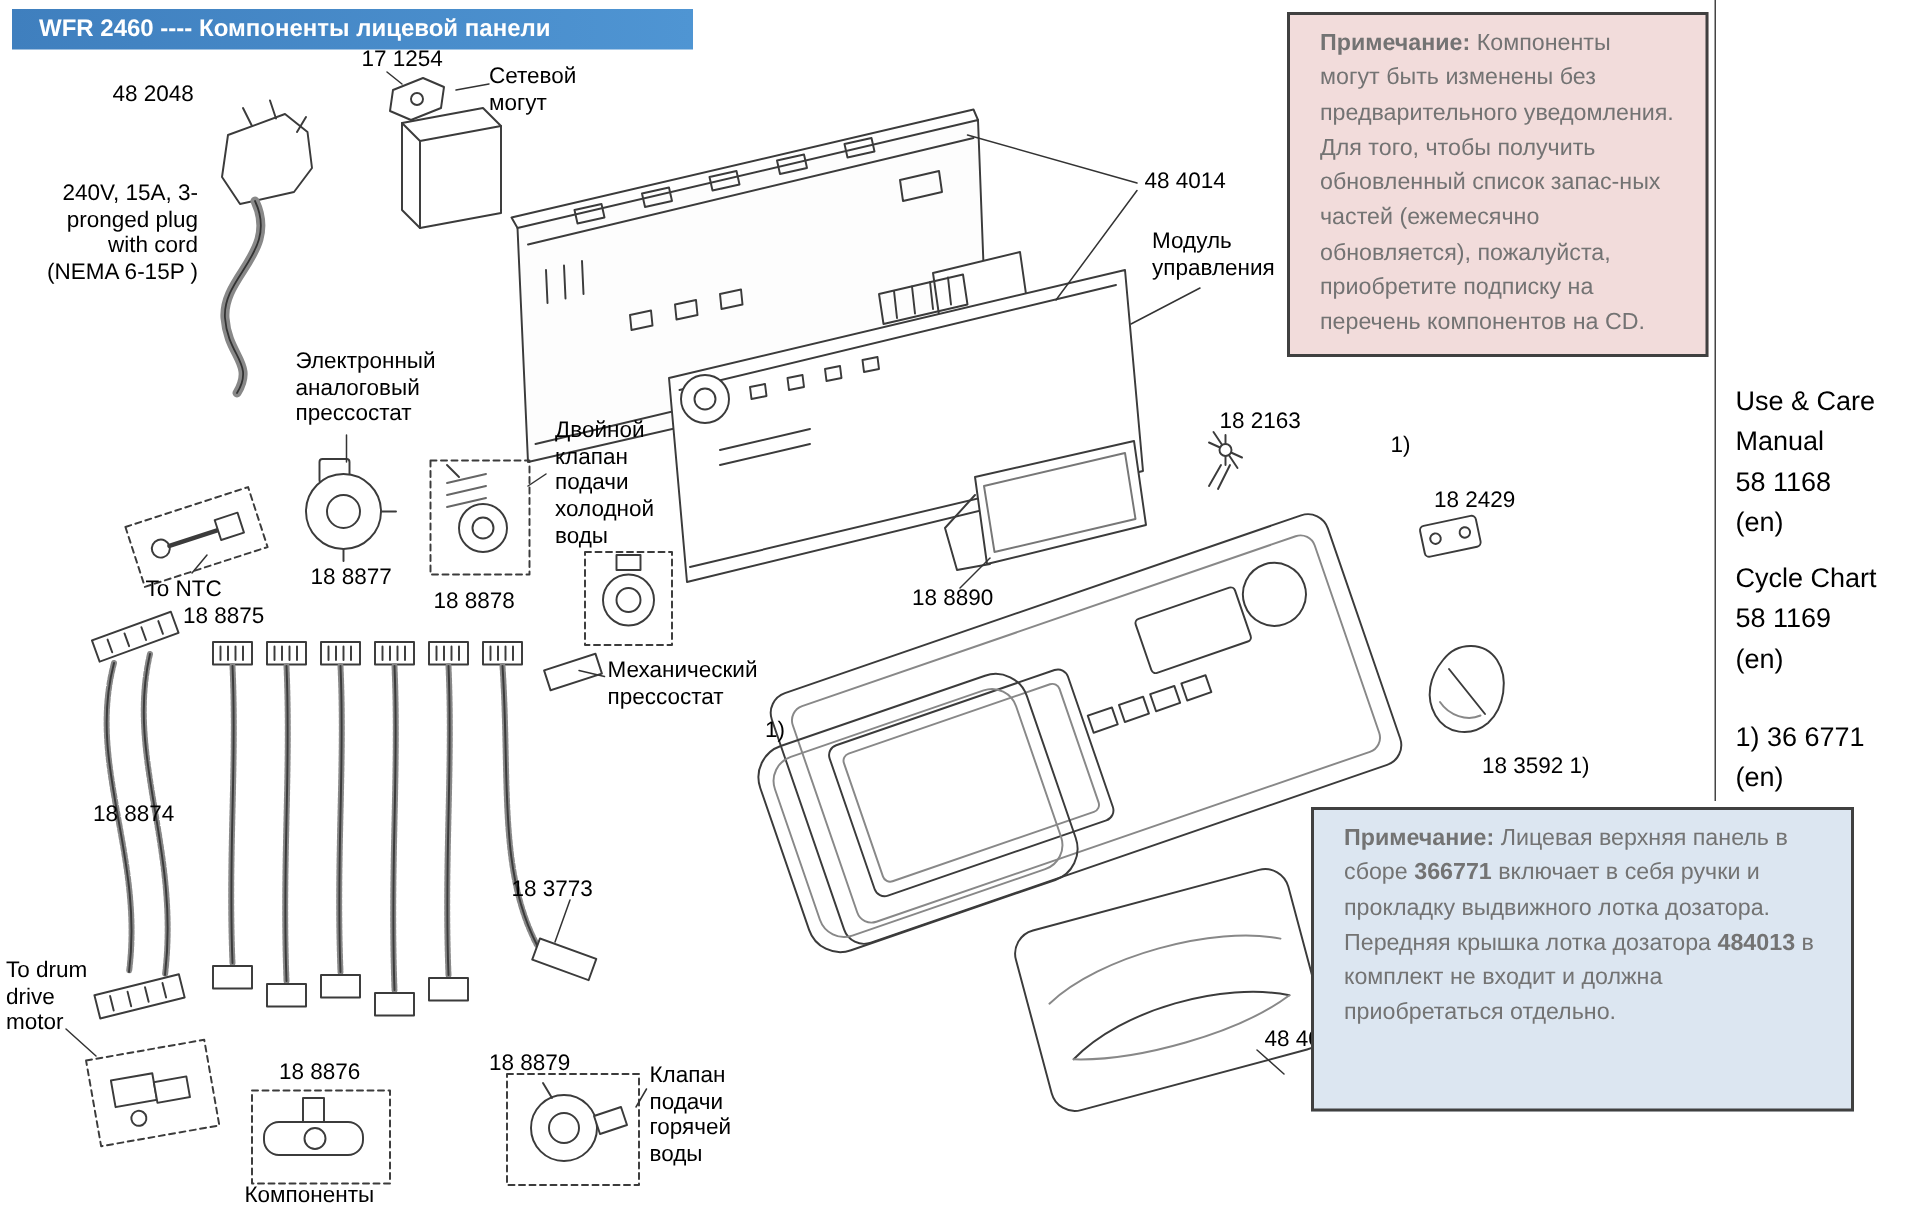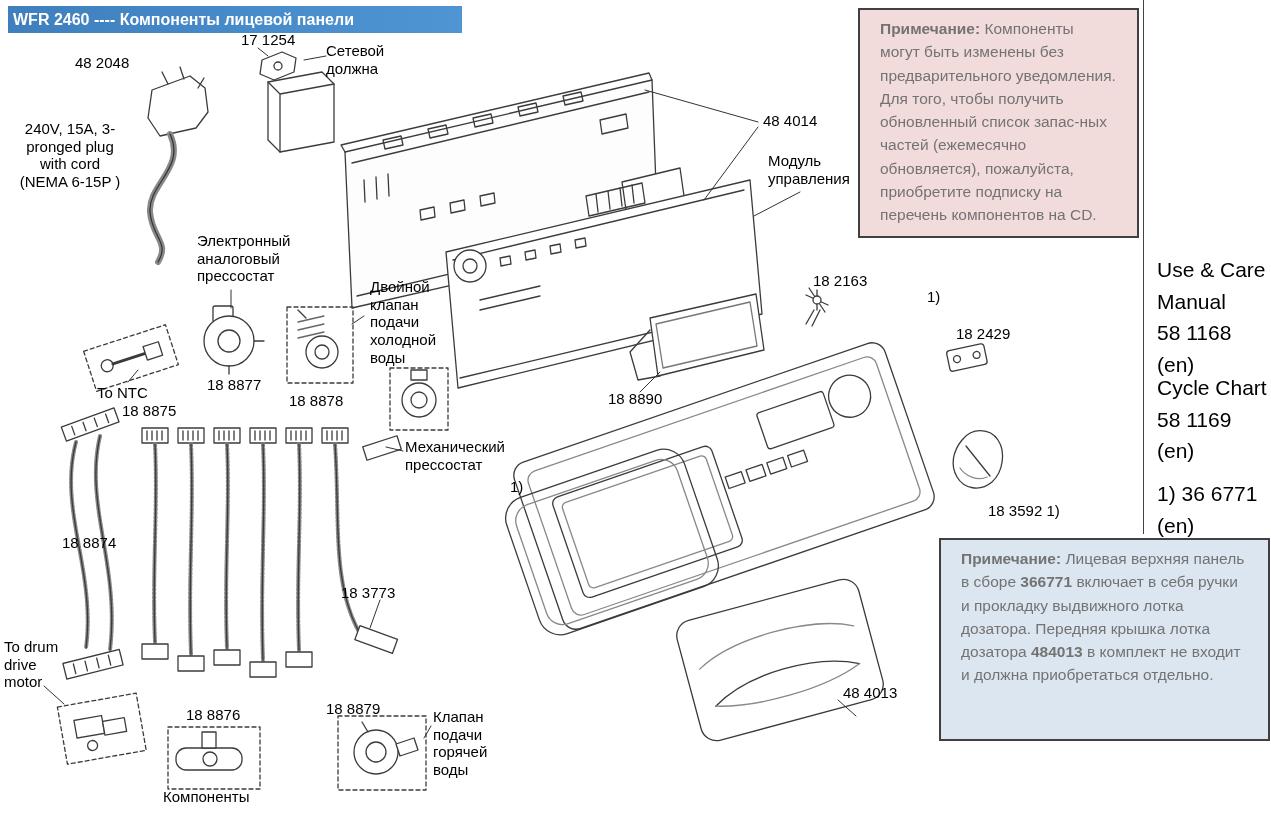--- a/index.html
+++ b/index.html
@@ -1,23 +1,23 @@
 <!DOCTYPE html>
 <html><head>
 <meta charset="utf-8">
 <style>
   html,body{margin:0;padding:0}
   body{font-family:"Liberation Sans",sans-serif;background:#fff}
   #page{position:relative;width:1271px;height:816px;background:#fff;overflow:hidden}
   .hdr{position:absolute;left:8px;top:6px;width:454px;height:27px;
        background:linear-gradient(90deg,#3f7fbe,#4f95d3);color:#fff;font-size:16px;
-       font-weight:bold;line-height:27px;padding-left:5px;box-sizing:border-box}
+       font-weight:bold;line-height:27px;padding-left:18px;box-sizing:border-box}
   .lbl{position:absolute;font-size:15px;line-height:1.18;color:#000;white-space:pre-line}
-  .ctr{text-align:center}
-  .side{font-size:21px;line-height:1.5}
+  .ctr{text-align:right}
+  .side{font-size:18px;line-height:1.5}
   .note{position:absolute;border:2px solid #404040;padding:7px 20px;font-size:15.5px;
         line-height:1.5;color:#737373;box-sizing:border-box}
   .b{font-weight:bold}
   #note-top{background:#f2dcdb}
   #note-bottom{background:#dce6f1}
   #vline{position:absolute;left:1143px;top:0;width:1px;height:534px;background:#444}
   #diagram{position:absolute;left:0;top:0}
 </style>
 </head>
 <body>
@@ -248,21 +248,21 @@
         <path d="M258,48 L268,56"></path>
       </g>
     </g>
   </svg>
 
   <div class="hdr">WFR 2460 ---- Компоненты лицевой панели</div>
 
   <div class="lbl" style="left:75px;top:54px">48 2048</div>
   <div class="lbl" style="left:241px;top:31px">17 1254</div>
   <div class="lbl" style="left:326px;top:42px">Сетевой
-должна</div>
+могут</div>
   <div class="lbl ctr" style="left:8px;top:120px;width:124px">240V, 15A, 3-
 pronged plug
 with cord
 (NEMA 6-15P )</div>
   <div class="lbl" style="left:763px;top:112px">48 4014</div>
   <div class="lbl" style="left:768px;top:152px">Модуль
 управления</div>
   <div class="lbl" style="left:197px;top:232px">Электронный
 аналоговый
 прессостат</div>
@@ -306,17 +306,17 @@
   <div class="lbl side" style="left:1157px;top:254px">Use &amp; Care
 Manual
 58 1168
 (en)</div>
   <div class="lbl side" style="left:1157px;top:372px">Cycle Chart
 58 1169
 (en)</div>
   <div class="lbl side" style="left:1157px;top:478px">1) 36 6771
 (en)</div>
 
-  <div id="note-bottom" class="note" style="left:939px;top:538px;width:331px;height:203px">
+  <div id="note-bottom" class="note" style="left:874px;top:538px;width:362px;height:203px">
     <span class="b">Примечание:</span><span> Лицевая верхняя панель в сборе </span><span class="b">366771</span><span> включает в себя ручки и прокладку выдвижного лотка дозатора. Передняя крышка лотка дозатора </span><span class="b">484013</span><span> в комплект не входит и должна  приобретаться отдельно.</span>
   </div>
 
 </div>
 
 </body></html>

